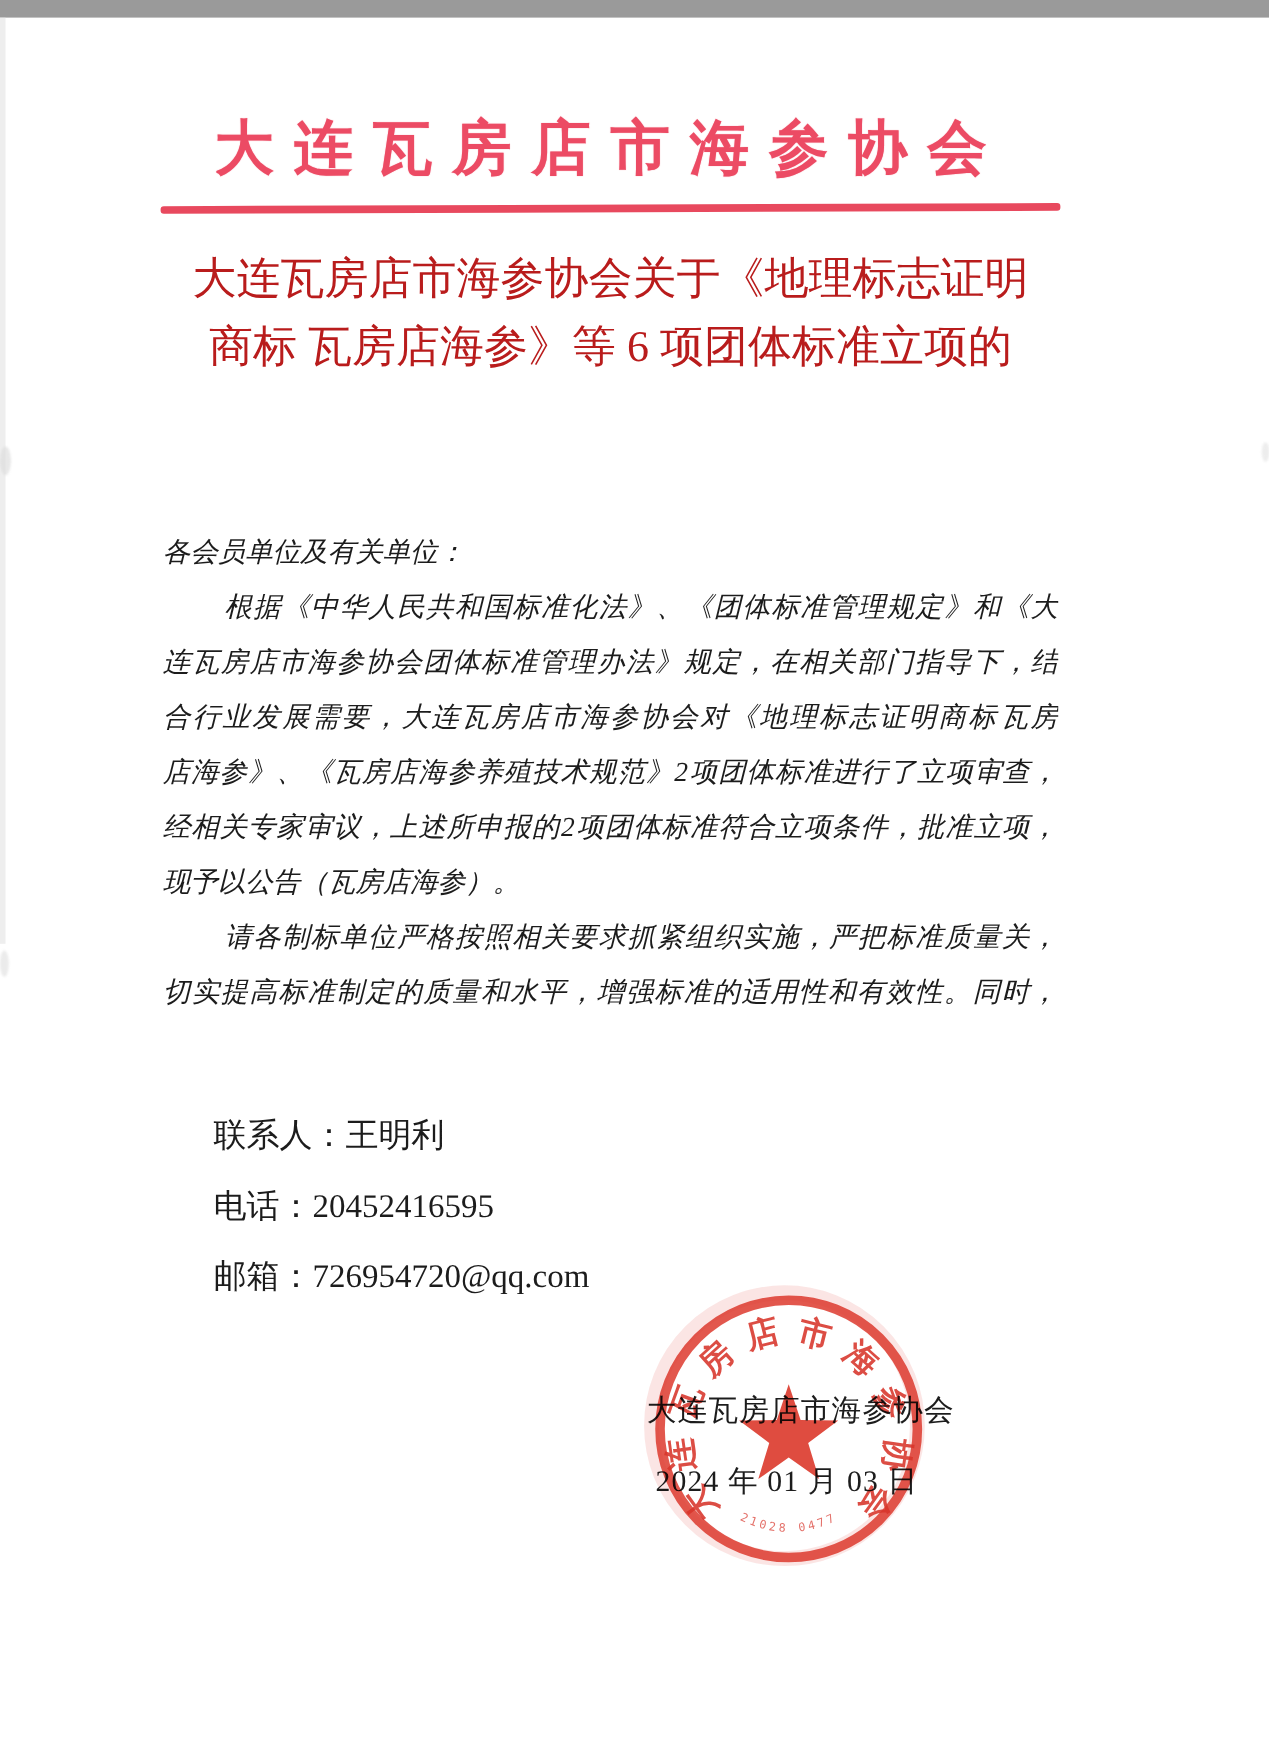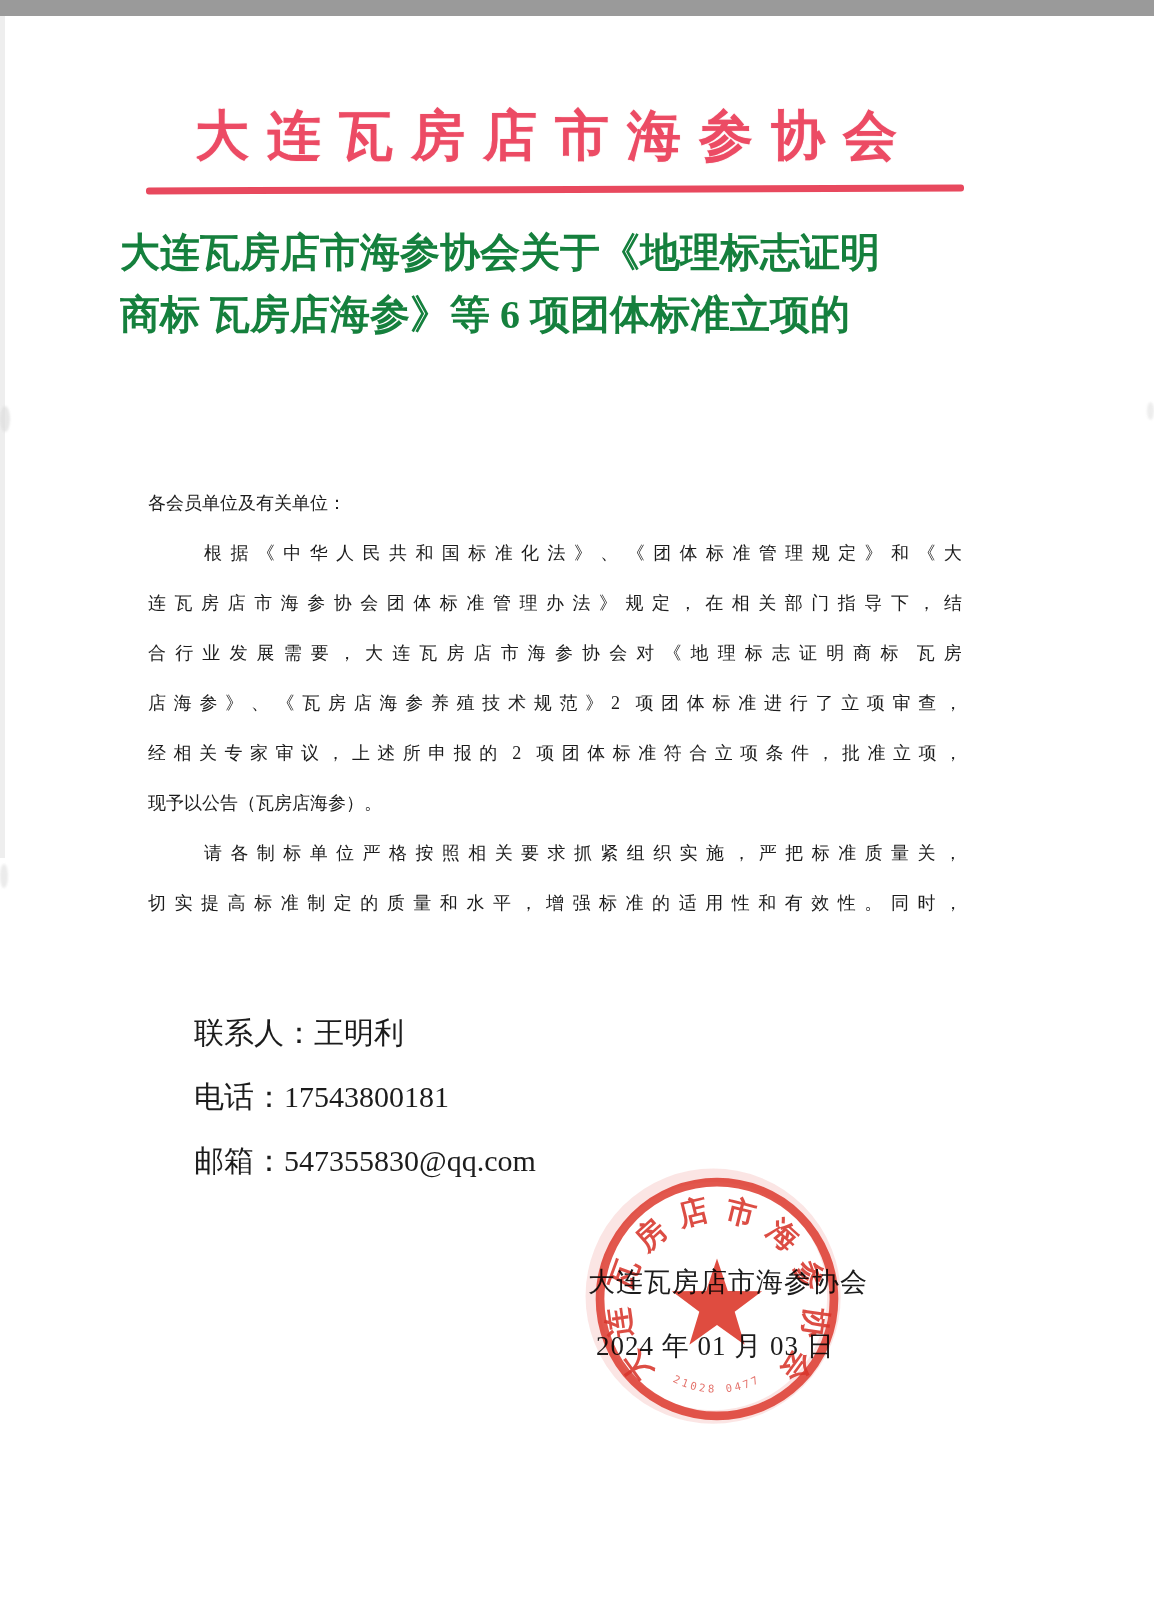--- a/index.html
+++ b/index.html
@@ -32,33 +32,34 @@
   }
   .banner-rule{
     position:absolute;left:146px;top:170px;width:818px;height:7px;
     background:#e8495e;border-radius:3px;
     transform:rotate(-0.2deg);
   }
 
   
   .doc-title{
     position:absolute;left:120px;top:206px;width:870px;
-    text-align:left;
-    font-weight:bold;
+    text-align:center;
+    font-weight:normal;
     font-size:40px;line-height:62px;
-    color:#15803d;
+    color:#b91c1c;
   }
 
   
   .body-lines{position:absolute;left:148px;top:462px;width:814px;}
   .bline{
     height:50px;line-height:50px;
-    font-size:18px;
+    font-size:25px;
     overflow:hidden;
     white-space:pre;
+    font-style:italic;
   }
   .bline.j{display:flex;justify-content:space-between;white-space:normal;}
   .bline.ind{padding-left:56px;}
 
   
   .contact{position:absolute;left:148px;top:985px;width:814px;}
   .cline{height:64px;line-height:64px;font-size:30px;padding-left:46px;white-space:pre;}
 
   
   .sig-org{position:absolute;left:588px;top:1248px;font-size:27px;letter-spacing:1px;white-space:nowrap;}
@@ -330,22 +331,22 @@
         <span>性</span>
         <span>。</span>
         <span>同</span>
         <span>时</span>
         <span>，</span>
       </div>
     </div>
 
   <div class="contact">
     <div class="cline">联系人：王明利</div>
-    <div class="cline">电话：17543800181</div>
-    <div class="cline">邮箱：547355830@qq.com</div>
+    <div class="cline">电话：20452416595</div>
+    <div class="cline">邮箱：726954720@qq.com</div>
   </div>
 
   <div class="sig-org">大连瓦房店市海参协会</div>
   <div class="sig-date">2024 年 01 月 03 日</div>
 
   <svg class="seal" viewBox="0 0 300 300" aria-hidden="true">
     <circle class="seal-halo" cx="146" cy="147" r="125"></circle>
     <circle class="seal-ring" cx="150" cy="150" r="121"></circle>
     <polygon class="seal-star" points="150,108 161.2,141.6 196.6,142.1 168.3,163.3 178.6,197.2 150,176.8 121.4,197.2 131.7,163.3 103.4,142.1 138.8,141.6"></polygon>
     <g id="seal-ring-text">

